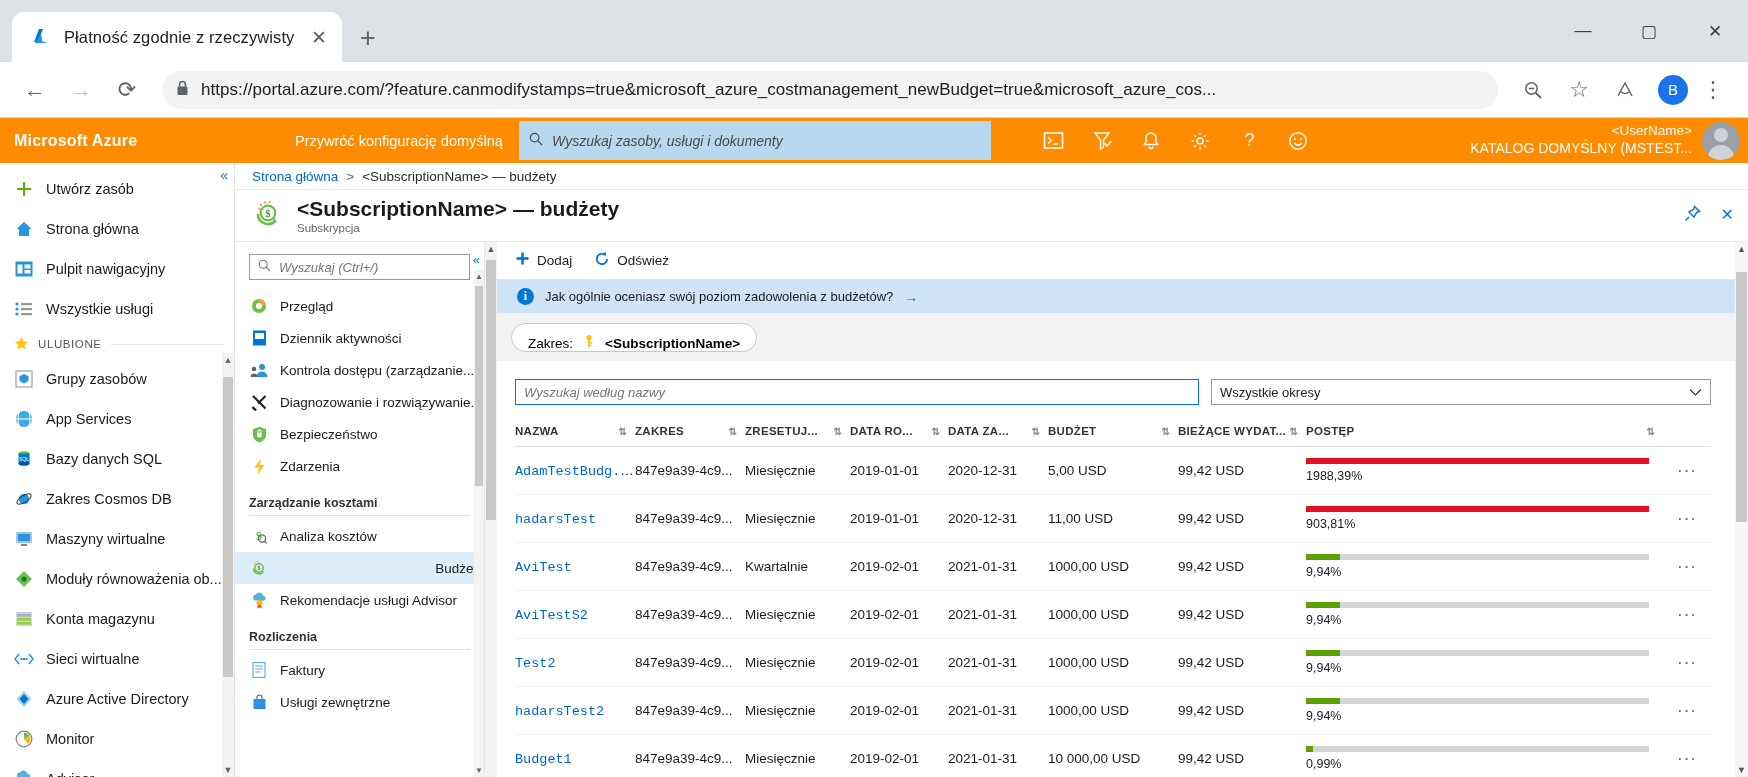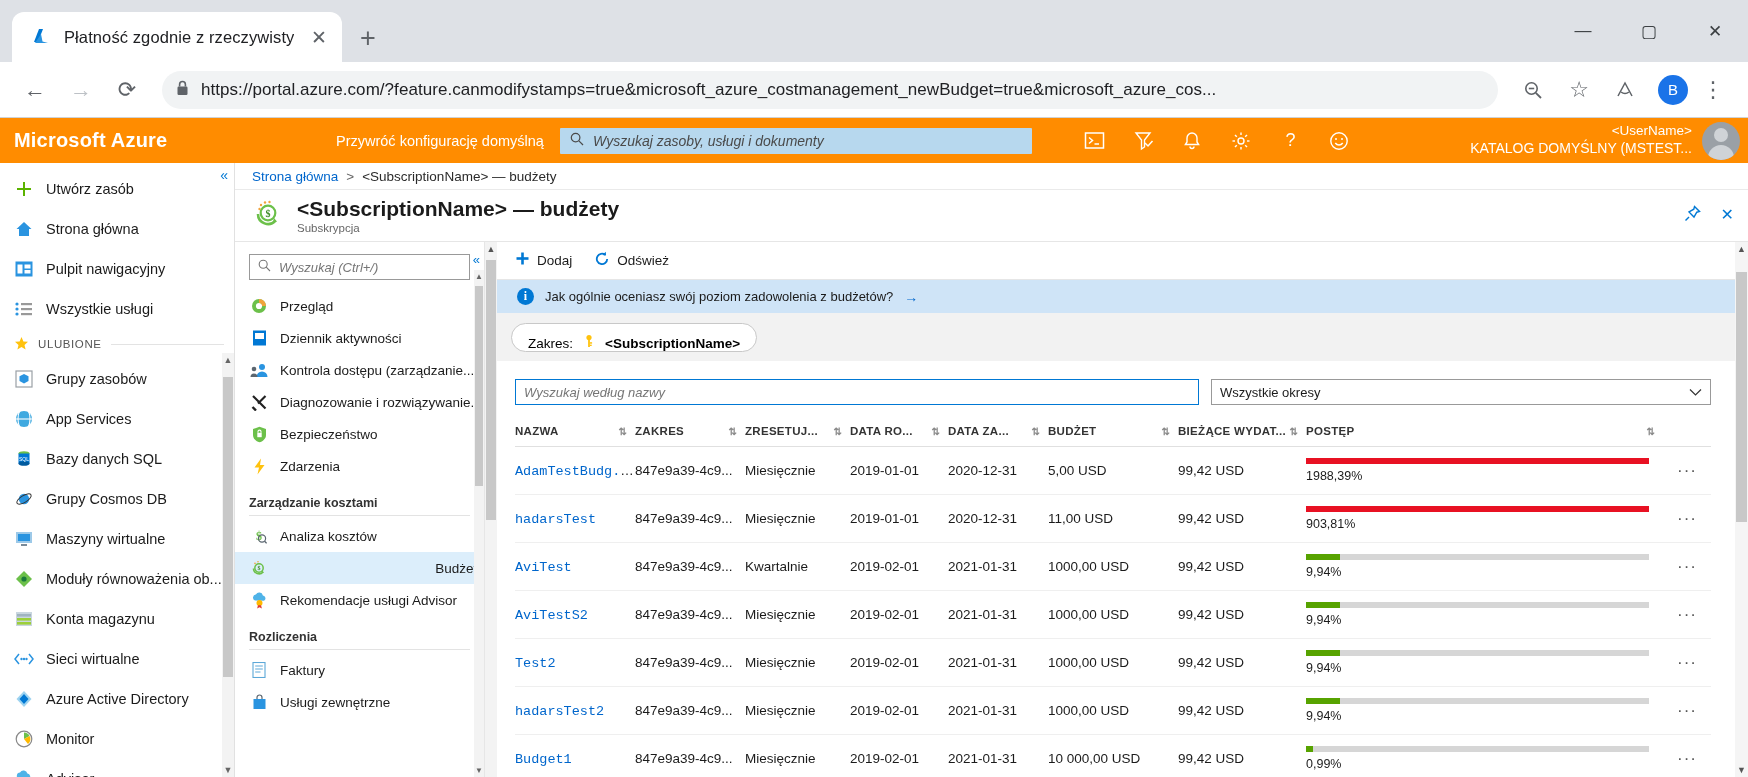--- a/index.html
+++ b/index.html
@@ -51,24 +51,24 @@
 
   .winctrl { position: absolute; top: 0; right: 0; display: flex; height: 62px; align-items: center; }
   .winctrl div { width: 66px; height: 62px; display: flex; align-items: center; justify-content: center;
                  color: #3c4043; font-size: 17px; }
 
   
   .az-top {
     height: 45px; background: #ff8c00; display: flex; align-items: center;
     color: #fff; position: relative;
   }
-  .az-brand { font-size: 20px; font-weight: 600; padding-left: 14px; width: 336px; letter-spacing: .2px;}
+  .az-brand { font-size: 16px; font-weight: 600; padding-left: 14px; width: 295px; letter-spacing: .2px;}
   .az-restore { font-size: 14.5px; margin-right: 16px; white-space: nowrap; }
   .az-search {
-    width: 472px; height: 26px; background: #b7d8ee; display: flex; align-items: center;
+    width: 472px; height: 39px; background: #b7d8ee; display: flex; align-items: center;
     padding: 0 10px; gap: 9px; color: #444; border-radius: 1px;
   }
   .az-search input {
     border: none; background: transparent; outline: none; font-size: 14px;
     font-style: italic; color: #4a4a4a; width: 100%;
     font-family: "Liberation Sans", sans-serif;
   }
   .az-search input::placeholder { color: #4a4a4a; opacity: 1; }
   .az-icons { display: flex; align-items: center; gap: 0; margin-left: 38px; }
   .az-icon { width: 49px; height: 45px; display: flex; align-items: center; justify-content: center;
@@ -408,21 +408,21 @@
         </span>
         <span>Bazy danych SQL</span>
       </div>
       <div class="nav-item">
         <span class="nav-icon">
           <svg width="18" height="18" viewBox="0 0 18 18">
               <circle cx="9" cy="9" r="5.2" fill="#2a94e0"></circle>
               <ellipse cx="9" cy="9" rx="8.2" ry="3.4" fill="none" stroke="#333" stroke-width="1" transform="rotate(-32 9 9)"></ellipse>
             </svg>
         </span>
-        <span>Grupy Cosmos DB</span>
+        <span>Zakres Cosmos DB</span>
       </div>
       <div class="nav-item">
         <span class="nav-icon">
           <svg width="18" height="18" viewBox="0 0 18 18">
               <rect x="1" y="2" width="16" height="11" fill="#9dc9e8"></rect>
               <rect x="3" y="4" width="12" height="7" fill="#2a94e0"></rect>
               <rect x="6" y="14" width="6" height="2" fill="#7a8b99"></rect>
             </svg>
         </span>
         <span>Maszyny wirtualne</span>

